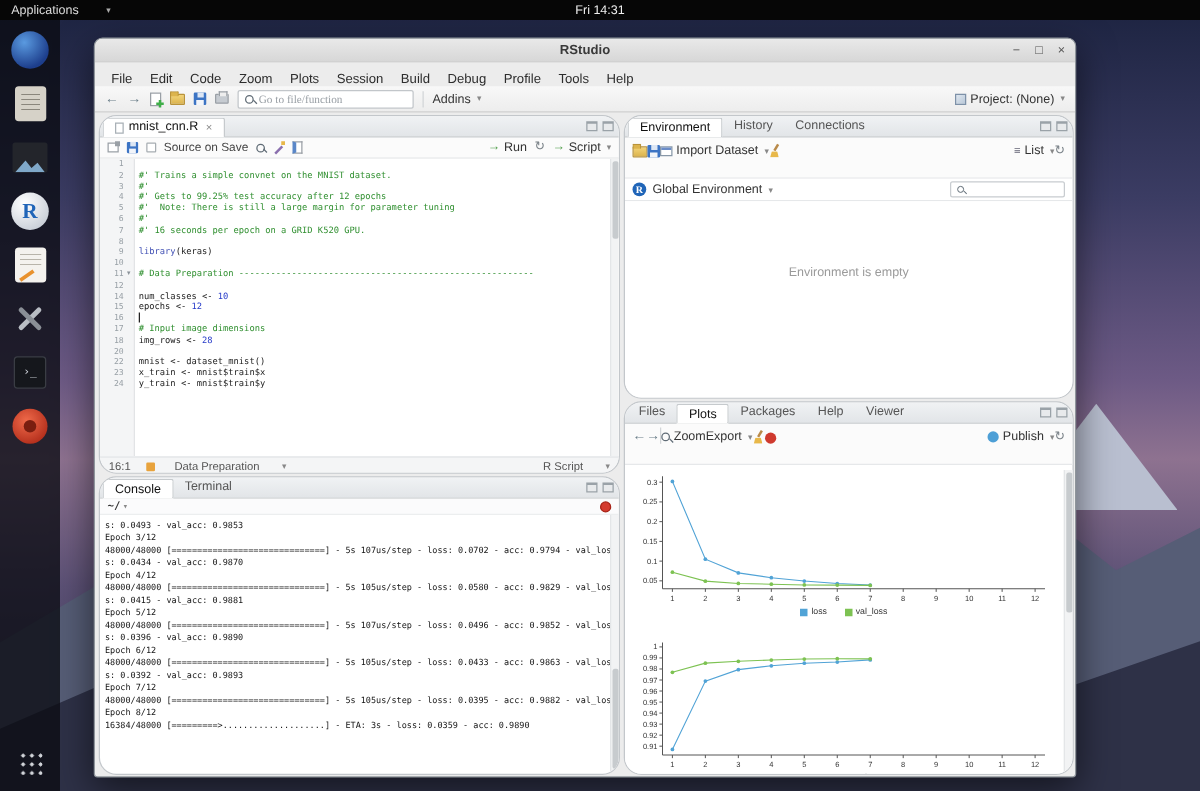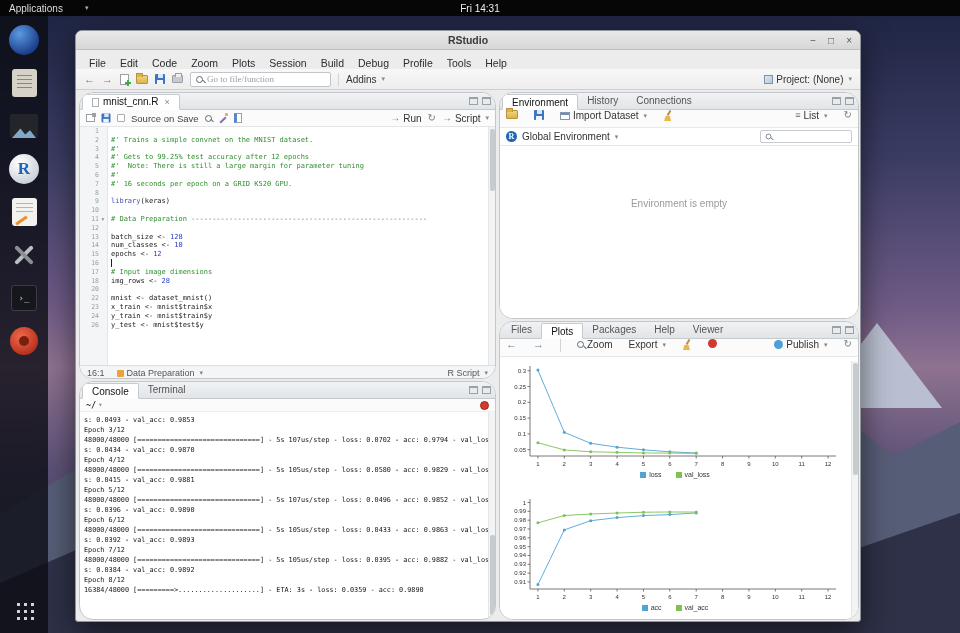--- a/index.html
+++ b/index.html
@@ -94,31 +94,31 @@
 .refresh{font-size:10px;color:#7a8288;line-height:1}
 .code{position:relative;height:238px;overflow:hidden;background:#fff}
 .code::before{content:"";position:absolute;left:0;top:0;width:27px;height:100%;background:#f4f5f6;border-right:1px solid #e2e4e6}
 .code-line{display:flex;height:8.8px;align-items:center;position:relative}
 .gnum{width:19px;text-align:right;color:#98a0a6;font:6.5px/8.8px "DejaVu Sans Mono",monospace;flex:none}
 .gfold{width:8px;font-size:5.5px;color:#8a9298;text-align:center;flex:none;line-height:8.8px}
 .ctext{font:7px/8.8px "DejaVu Sans Mono",monospace;white-space:pre;color:#1a1a1a;padding-left:4px}
 .tk-c{color:#2f8f2f}.tk-p{color:#1a1a1a}.tk-n{color:#2439c8}.tk-f{color:#4150b4}
 .cursor{display:inline-block;width:1px;height:7.5px;background:#222;vertical-align:middle}
 .ed-status{height:15px;border-top:1px solid #dcdfe1;background:#f4f5f6;display:flex;align-items:center;gap:12px;padding:0 7px;font-size:9px;color:#555}
-.sec{display:inline-flex;align-items:center;gap:3px}
+.sec{display:inline-flex;align-items:center;gap:16px}
 .sec-ico{width:7px;height:7px;background:#e8a33d;border-radius:1px;display:inline-block}
 .vscroll{position:absolute;top:0;right:0;width:7px;bottom:0;background:#f2f3f4;border-left:1px solid #e4e6e8}
 .vscroll .thumb{position:absolute;left:1px;width:5px;background:#c7cbce;border-radius:2px}
 
 .con-path{height:13px;display:flex;align-items:center;padding:0 6px;font:bold 8.5px "DejaVu Sans Mono",monospace;color:#333;background:#fbfbfc;border-bottom:1px solid #eceeef;position:relative}
 .stopdot{width:9px;height:9px;border-radius:50%;background:#d43b2f;border:1px solid #a82418;flex:none}
 .con-out{padding:3px 4px 0 4px}
 .console-line{font:6.8px/10px "DejaVu Sans Mono",monospace;white-space:pre;color:#141414}
 
-.row-toolbar{height:18px;display:flex;align-items:flex-start;gap:16px;padding:0 6px;background:#fbfbfb;border-bottom:1px solid #e6e8ea;font-size:9.5px;color:#333}
+.row-toolbar{height:18px;display:flex;align-items:flex-end;gap:0;padding:16px 6px;background:#fbfbfb;border-bottom:1px solid #e6e8ea;font-size:9.5px;color:#333}
 .i-table{width:10px;height:8px;background:#fff;border:1px solid #8898a8;position:relative;display:inline-block}
 .i-table::before{content:"";position:absolute;top:0;left:0;right:0;height:2px;background:#6a8cc8}
 .i-broom{width:10px;height:11px;position:relative;display:inline-block}
 .i-broom::before{content:"";position:absolute;left:5px;top:0;width:2px;height:6px;background:#b98a4a;transform:rotate(30deg)}
 .i-broom::after{content:"";position:absolute;left:1px;bottom:0;width:7px;height:5px;background:#e8b84a;clip-path:polygon(0 100%,20% 0,80% 0,100% 100%)}
 .i-list{font-size:9px;color:#667;line-height:1}
 .env-scope{height:18px;display:flex;align-items:center;gap:5px;padding:0 6px;border-bottom:1px solid #e6e8ea;font-size:9.5px;color:#333;background:#fff}
 .rlogo{width:11px;height:11px;border-radius:50%;background:#2065b8;color:#fff;font-size:8px;font-weight:bold;display:flex;align-items:center;justify-content:center;font-family:"Liberation Serif",serif}
 .env-search{margin-left:auto;width:92px;height:13px;border:1px solid #c8ccd0;border-radius:2px;background:#fff;display:flex;align-items:center;padding:0 4px;gap:3px}
 .env-search .mag{transform:scale(.8)}
@@ -317,25 +317,20 @@
             <span class="gnum">11</span>
             <span class="gfold">▾</span>
             <span class="ctext"><span class="tk-c"># Data Preparation --------------------------------------------------------</span></span>
           </div>
           <div class="code-line">
             <span class="gnum">12</span>
             <span class="gfold"></span>
             <span class="ctext"></span>
           </div>
           <div class="code-line">
-            <span class="gnum">13</span>
-            <span class="gfold"></span>
-            <span class="ctext"><span class="tk-p">batch_size &lt;- </span><span class="tk-n">128</span></span>
-          </div>
-          <div class="code-line">
             <span class="gnum">14</span>
             <span class="gfold"></span>
             <span class="ctext"><span class="tk-p">num_classes &lt;- </span><span class="tk-n">10</span></span>
           </div>
           <div class="code-line">
             <span class="gnum">15</span>
             <span class="gfold"></span>
             <span class="ctext"><span class="tk-p">epochs &lt;- </span><span class="tk-n">12</span></span>
           </div>
           <div class="code-line">
@@ -365,25 +360,20 @@
           </div>
           <div class="code-line">
             <span class="gnum">23</span>
             <span class="gfold"></span>
             <span class="ctext"><span class="tk-p">x_train &lt;- mnist$train$x</span></span>
           </div>
           <div class="code-line">
             <span class="gnum">24</span>
             <span class="gfold"></span>
             <span class="ctext"><span class="tk-p">y_train &lt;- mnist$train$y</span></span>
-          </div>
-          <div class="code-line">
-            <span class="gnum">26</span>
-            <span class="gfold"></span>
-            <span class="ctext"><span class="tk-p">y_test &lt;- mnist$test$y</span></span>
           </div>
         </div>
       <div class="ed-status">
         <span>16:1</span>
         <span class="sec">
           <span class="sec-ico"></span>
           <span>Data Preparation</span>
           <span class="caret">▾</span>
         </span>
         <span class="spacer"></span>
@@ -418,21 +408,20 @@
           <div class="console-line">48000/48000 [==============================] - 5s 105us/step - loss: 0.0580 - acc: 0.9829 - val_los</div>
           <div class="console-line">s: 0.0415 - val_acc: 0.9881</div>
           <div class="console-line">Epoch 5/12</div>
           <div class="console-line">48000/48000 [==============================] - 5s 107us/step - loss: 0.0496 - acc: 0.9852 - val_los</div>
           <div class="console-line">s: 0.0396 - val_acc: 0.9890</div>
           <div class="console-line">Epoch 6/12</div>
           <div class="console-line">48000/48000 [==============================] - 5s 105us/step - loss: 0.0433 - acc: 0.9863 - val_los</div>
           <div class="console-line">s: 0.0392 - val_acc: 0.9893</div>
           <div class="console-line">Epoch 7/12</div>
           <div class="console-line">48000/48000 [==============================] - 5s 105us/step - loss: 0.0395 - acc: 0.9882 - val_los</div>
-          <div class="console-line">s: 0.0384 - val_acc: 0.9892</div>
           <div class="console-line">Epoch 8/12</div>
           <div class="console-line">16384/48000 [=========&gt;....................] - ETA: 3s - loss: 0.0359 - acc: 0.9890</div>
         </div>
       <div class="vscroll" style="top:30px">
           <span class="thumb" style="bottom:4px;height:80px"></span>
         </div>
     </div>
 
     <div class="pane env">
       <div class="tabbar" id="env-tabs">

